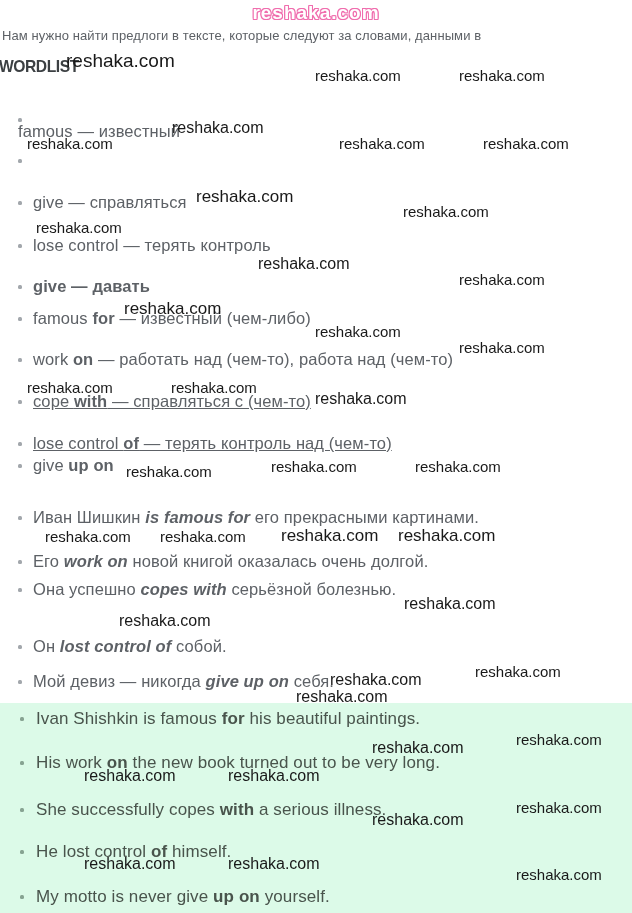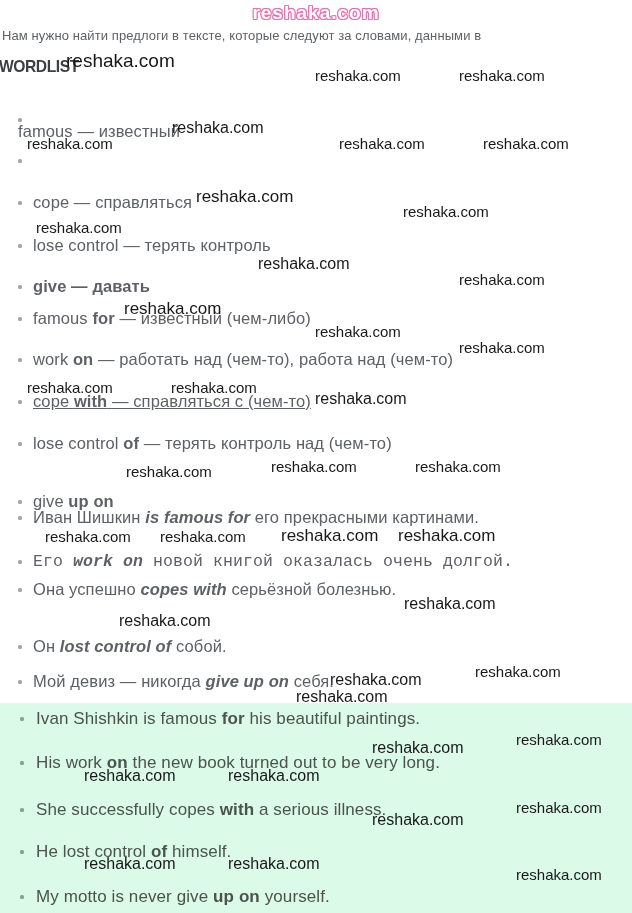--- a/index.html
+++ b/index.html
@@ -53,30 +53,30 @@
 
 <div class="wm-pink">reshaka.com</div>
 
 <div class="intro">Нам нужно найти предлоги в тексте, которые следуют за словами, данными в</div>
 
 <div class="wordlist-label">WORDLIST</div>
 
 <div id="wordlist-lines">
     <div class="line" style="top: 110px; flex-direction: column;"><span class="dot"></span><span class="part">famous — известный</span></div>
     <div class="line" style="top: 151px;"><span class="dot"></span></div>
-    <div class="line" style="top: 193px;"><span class="dot"></span><span class="part">cope — справляться</span></div>
+    <div class="line" style="top: 193px;"><span class="dot"></span><span class="part">give — справляться</span></div>
     <div class="line" style="top: 236px;"><span class="dot"></span><span class="part">lose control — терять контроль</span></div>
     <div class="line" style="top: 277px; font-weight: bold;"><span class="dot"></span><span class="part">give — давать</span></div>
     <div class="line" style="top: 309px;"><span class="dot"></span><span class="part">famous </span><span class="part b">for</span><span class="part"> — известный (чем-либо)</span></div>
     <div class="line" style="top: 350px;"><span class="dot"></span><span class="part">work </span><span class="part b">on</span><span class="part"> — работать над (чем-то), работа над (чем-то)</span></div>
     <div class="line" style="top: 392px; text-decoration: underline;"><span class="dot"></span><span class="part">cope </span><span class="part b">with</span><span class="part"> — справляться с (чем-то)</span></div>
-    <div class="line" style="top: 434px;"><span class="dot"></span><span class="part">lose control </span><span class="part b">of</span><span class="part"> — терять контроль над (чем-то)</span></div>
-    <div class="line" style="top: 492px;"><span class="dot"></span><span class="part">give </span><span class="part b">up on</span></div>
+    <div class="line" style="top: 434px; text-decoration: underline;"><span class="dot"></span><span class="part">lose control </span><span class="part b">of</span><span class="part"> — терять контроль над (чем-то)</span></div>
+    <div class="line" style="top: 456px;"><span class="dot"></span><span class="part">give </span><span class="part b">up on</span></div>
     <div class="line" style="top: 508px;"><span class="dot"></span><span class="part">Иван Шишкин </span><span class="part bi">is famous for</span><span class="part"> его прекрасными картинами.</span></div>
-    <div class="line" style="top: 552px; font-family: Liberation Mono, monospace;"><span class="dot"></span><span class="part">Его </span><span class="part bi">work on</span><span class="part"> новой книгой оказалась очень долгой.</span></div>
+    <div class="line" style="top: 552px;"><span class="dot"></span><span class="part">Его </span><span class="part bi">work on</span><span class="part"> новой книгой оказалась очень долгой.</span></div>
     <div class="line" style="top: 580px;"><span class="dot"></span><span class="part">Она успешно </span><span class="part bi">copes with</span><span class="part"> серьёзной болезнью.</span></div>
     <div class="line" style="top: 637px;"><span class="dot"></span><span class="part">Он </span><span class="part bi">lost control of</span><span class="part"> собой.</span></div>
     <div class="line" style="top: 672px;"><span class="dot"></span><span class="part">Мой девиз — никогда </span><span class="part bi">give up on</span><span class="part"> себя.</span></div>
   </div>
 
 <div id="answer-lines">
     <div class="line answer" style="top: 709px;"><span class="dot"></span><span class="part">Ivan Shishkin is famous </span><span class="part b">for</span><span class="part"> his beautiful paintings.</span></div>
     <div class="line answer" style="top: 753px;"><span class="dot"></span><span class="part">His work </span><span class="part b">on</span><span class="part"> the new book turned out to be very long.</span></div>
     <div class="line answer" style="top: 800px;"><span class="dot"></span><span class="part">She successfully copes </span><span class="part b">with</span><span class="part"> a serious illness.</span></div>
     <div class="line answer" style="top: 842px;"><span class="dot"></span><span class="part">He lost control </span><span class="part b">of</span><span class="part"> himself.</span></div>

